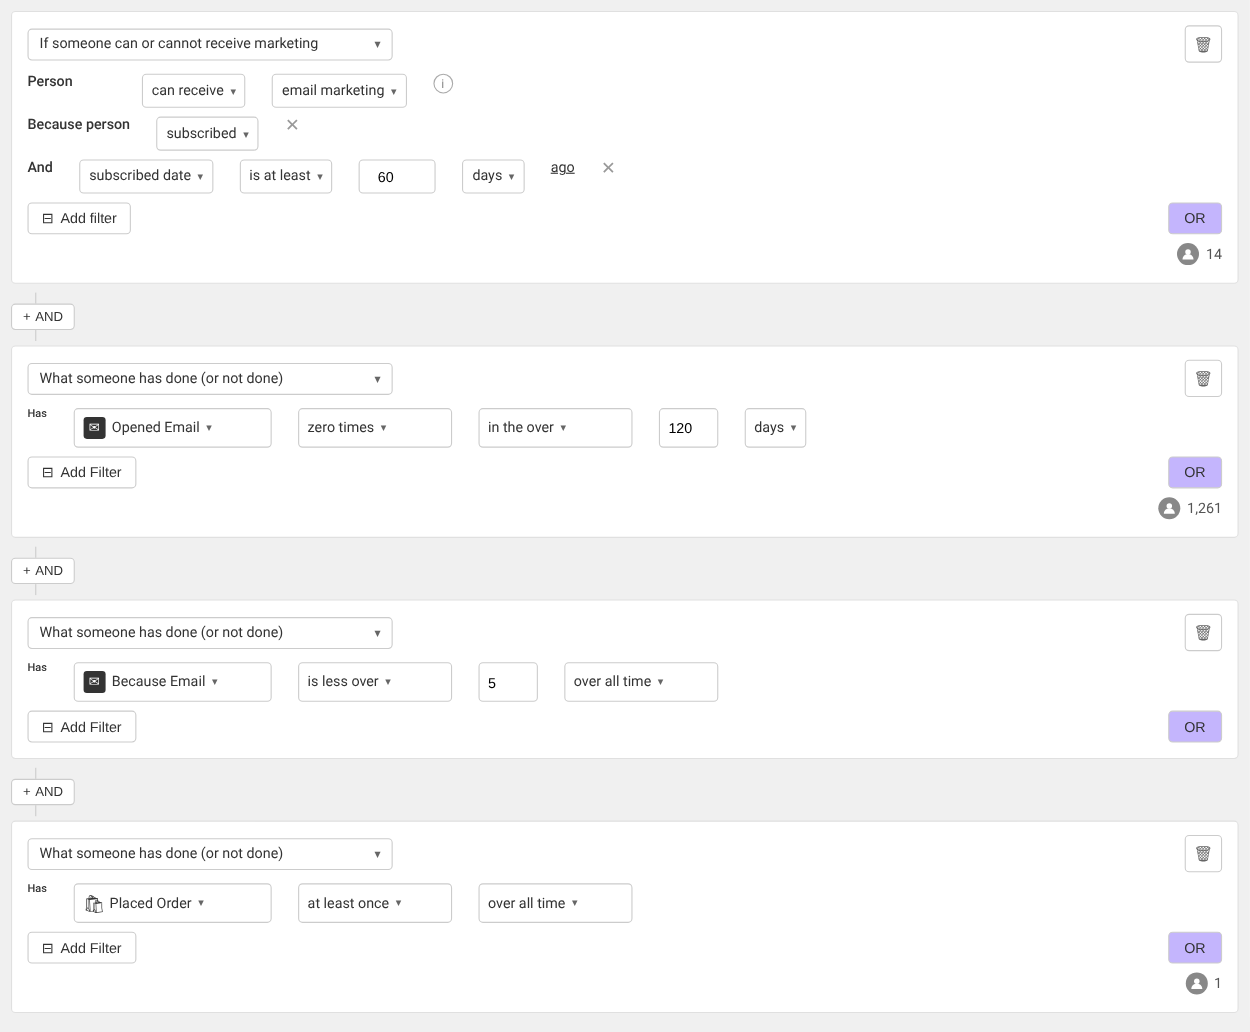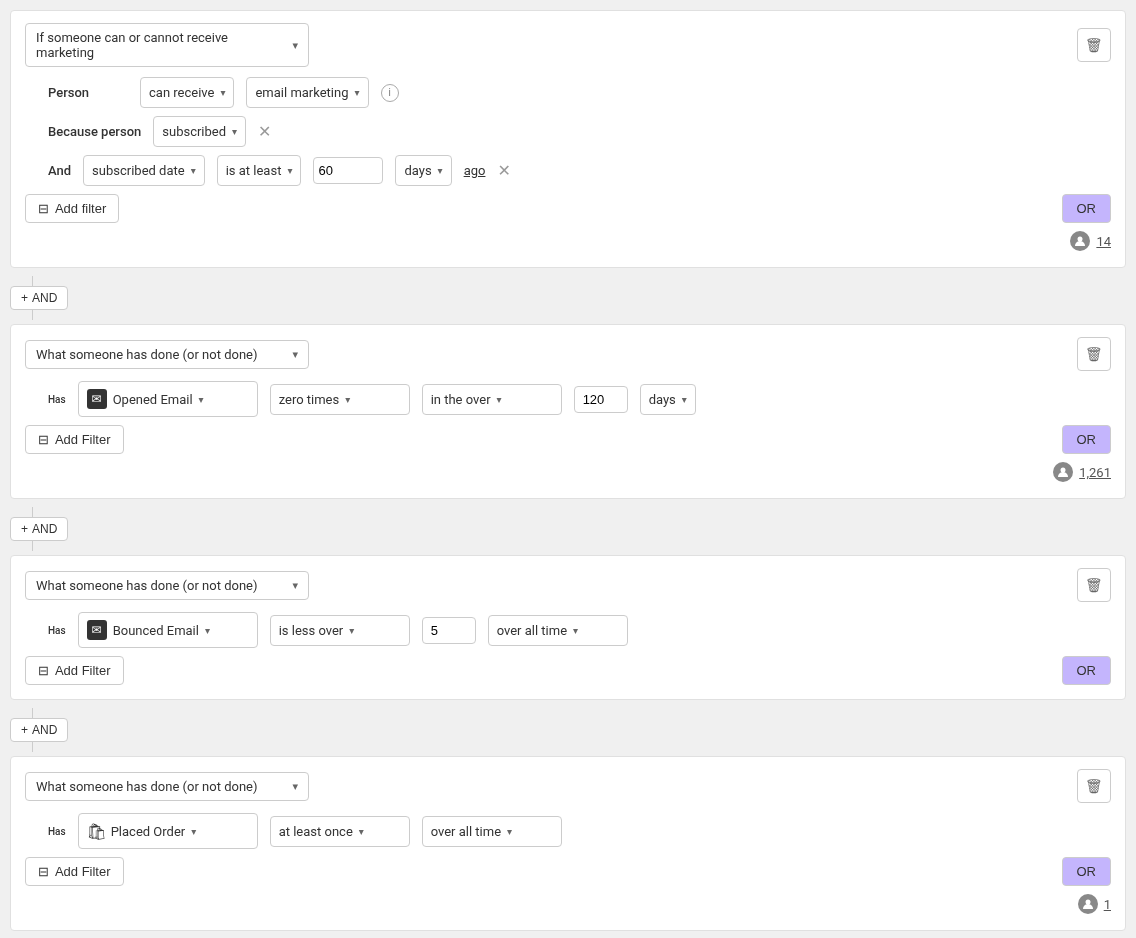--- a/index.html
+++ b/index.html
@@ -46,44 +46,42 @@
       color: #333;
     }
 
     .dropdown-select .arrow {
       margin-left: 8px;
       color: #666;
       font-size: 11px;
     }
 
     .main-dropdown {
-      width: 284px;
+      width: 332px;
     }
 
     .delete-btn {
       width: 34px;
       height: 34px;
       border: 1px solid #ccc;
       border-radius: 4px;
       background: #fff;
       cursor: pointer;
       display: flex;
       align-items: center;
       justify-content: center;
       font-size: 14px;
       color: #666;
     }
 
     
     .row {
       display: flex;
-      align-items: center;
-      gap: 12px;
+      gap: 24px;
       margin-bottom: 8px;
-      margin-left: 23px;
     }
 
     .row-label {
       font-size: 13px;
       color: #333;
       font-weight: 500;
       min-width: 80px;
     }
 
     .small-dropdown {
@@ -132,21 +130,21 @@
 
     .and-label {
       font-size: 13px;
       color: #333;
       font-weight: 500;
     }
 
     .text-input {
       border: 1px solid #ccc;
       border-radius: 4px;
-      padding: 5px 4px;
+      padding: 5px 16px;
       font-size: 13px;
       width: 70px;
       outline: none;
     }
 
     .ago-label {
       font-size: 13px;
       color: #333;
       text-decoration: underline;
     }
@@ -184,21 +182,20 @@
 
     
     .count-row {
       display: flex;
       align-items: center;
       justify-content: flex-end;
       padding: 8px 0 2px 0;
       gap: 6px;
       font-size: 13px;
       color: #555;
-      text-decoration: underline;
     }
 
     .person-icon {
       width: 20px;
       height: 20px;
       border-radius: 50%;
       background: #888;
       display: inline-flex;
       align-items: center;
       justify-content: center;
@@ -422,21 +419,21 @@
       </div>
       <button class="delete-btn">
         <span>🗑</span>
       </button>
     </div>
 
     <div class="row">
       <span class="has-label">Has</span>
       <div class="small-dropdown wide-dropdown">
         <span class="event-icon event-icon-email">✉</span>
-        <span style="margin-left:6px;">Bounced Email</span>
+        <span style="margin-left:6px;">Because Email</span>
         <span class="arrow">▾</span>
       </div>
       <div class="small-dropdown medium-dropdown">
         <span>is less over</span>
         <span class="arrow">▾</span>
       </div>
       <input class="num-input" type="text" value="5" style="">
       <div class="small-dropdown medium-dropdown">
         <span>over all time</span>
         <span class="arrow">▾</span>

